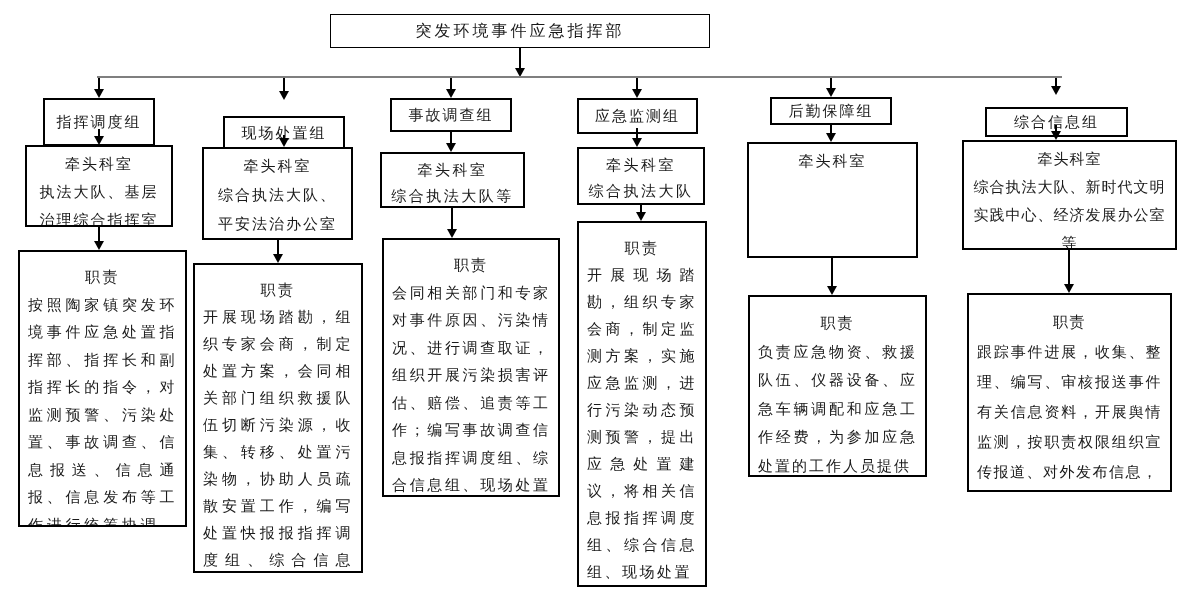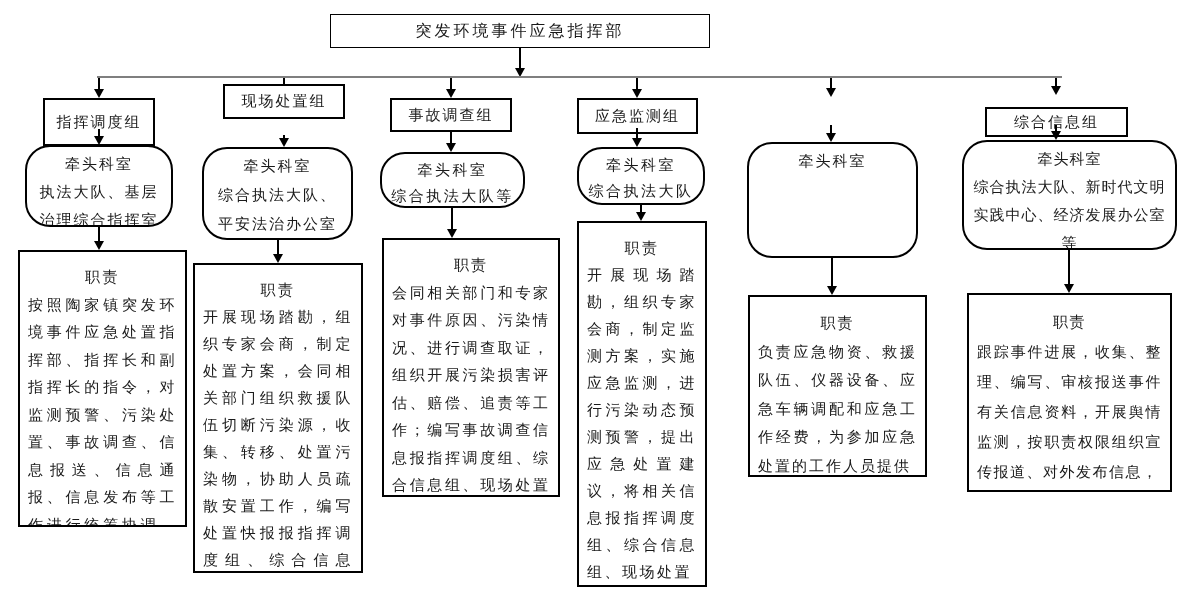--- a/index.html
+++ b/index.html
@@ -15,36 +15,36 @@
   }
   .topbox {
     border-width:1.5px;
     display:flex; align-items:center; justify-content:center;
     letter-spacing:3px; font-size:16px;
   }
   .gheader {
     display:flex; align-items:center; justify-content:center;
     letter-spacing:2px;
   }
-  .lead { padding:3px 6px; text-align:center;border-radius:25px; }
+  .lead { padding:3px 6px; text-align:center; }
   .duty { padding:12px 8px; }
   .duty-title { text-align:center; }
   .duty-text { text-align:justify; }
   .vline { position:absolute; width:0; border-left:2px solid #000; }
   .ahead { position:absolute; width:0; height:0;
     border-left:5px solid transparent; border-right:5px solid transparent;
     border-top:9px solid #000; }
   .hline { position:absolute; background:#7f7f7f; }
 
   
   .topbox { left:330px; top:14px; width:380px; height:34px; }
 
   
   .c1-header{ left:43px;  top:98px;  width:112px; height:48px; }
-  .c2-header{ left:223px; top:84px; width:122px; height:35px; }
+  .c2-header{ left:223px; top:116px; width:122px; height:35px; }
   .c3-header{ left:390px; top:98px;  width:122px; height:34px; }
   .c4-header{ left:577px; top:98px;  width:121px; height:36px; }
   .c5-header{ left:770px; top:97px;  width:122px; height:28px; }
   .c6-header{ left:985px; top:95px;  width:143px; height:30px;margin-top:12px; }
 
   
   .c1-lead{ left:25px;  top:145px; width:148px; height:82px;  line-height:28px; letter-spacing:2px; }
   .c2-lead{ left:202px; top:147px; width:151px; height:93px;  line-height:29px; letter-spacing:2px; }
   .c3-lead{ left:380px; top:152px; width:145px; height:56px;  line-height:26px; letter-spacing:2.5px; }
   .c4-lead{ left:577px; top:147px; width:128px; height:58px;  line-height:26px; letter-spacing:2.5px; }
@@ -142,20 +142,23 @@
     <div>牵头科室</div>
     <div>综合执法大队</div>
   </div>
   <div class="vline" style="left:640px; top:205px; height:7px;"></div>
   <div class="ahead" style="left:636px; top:212px;"></div>
   <div class="box duty c4-duty">
     <div class="duty-title">职责</div>
     <div class="duty-text">开展现场踏勘，组织专家会商，制定监测方案，实施应急监测，进行污染动态预测预警，提出应急处置建议，将相关信息报指挥调度组、综合信息组、现场处置</div>
   </div>
 
+  <div class="box gheader c5-header">
+    <span>后勤保障组</span>
+  </div>
   <div class="vline" style="left:830px; top:125px; height:8px;"></div>
   <div class="ahead" style="left:826px; top:133px;"></div>
   <div class="box lead c5-lead">
     <div>牵头科室</div>
   </div>
   <div class="vline" style="left:831px; top:258px; height:28px;"></div>
   <div class="ahead" style="left:827px; top:286px;"></div>
   <div class="box duty c5-duty">
     <div class="duty-title">职责</div>
     <div class="duty-text">负责应急物资、救援队伍、仪器设备、应急车辆调配和应急工作经费，为参加应急处置的工作人员提供</div>

